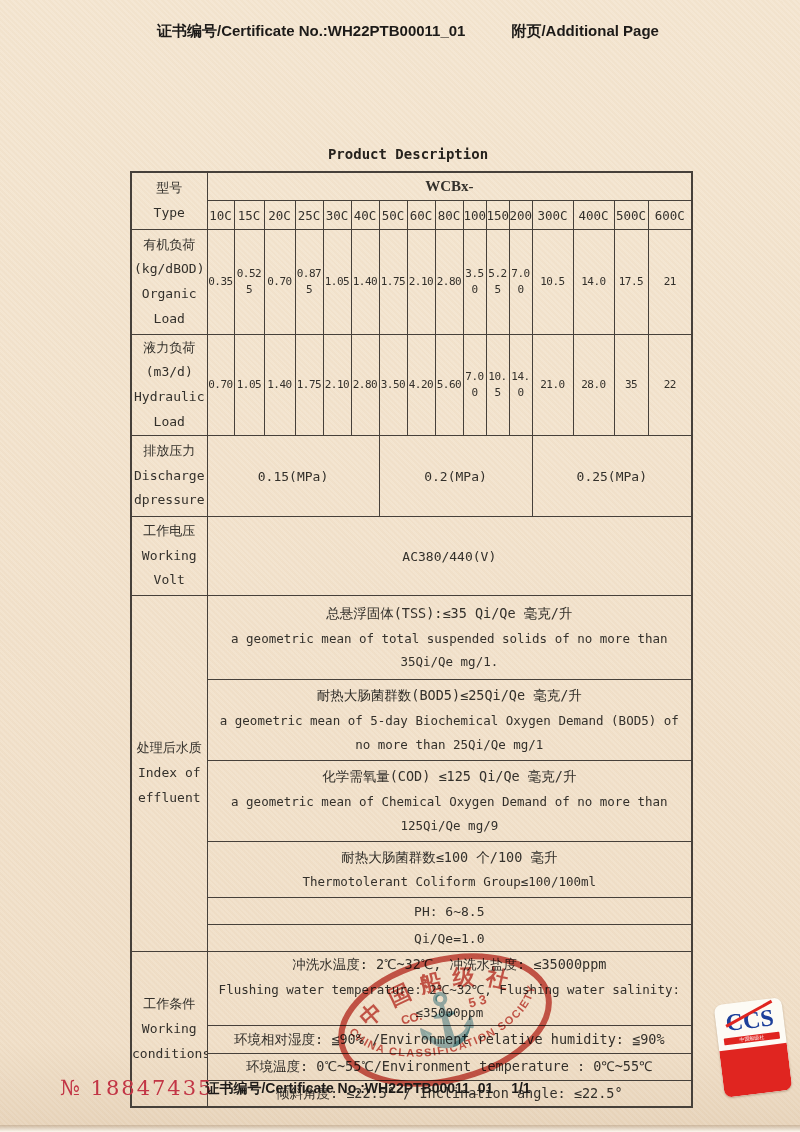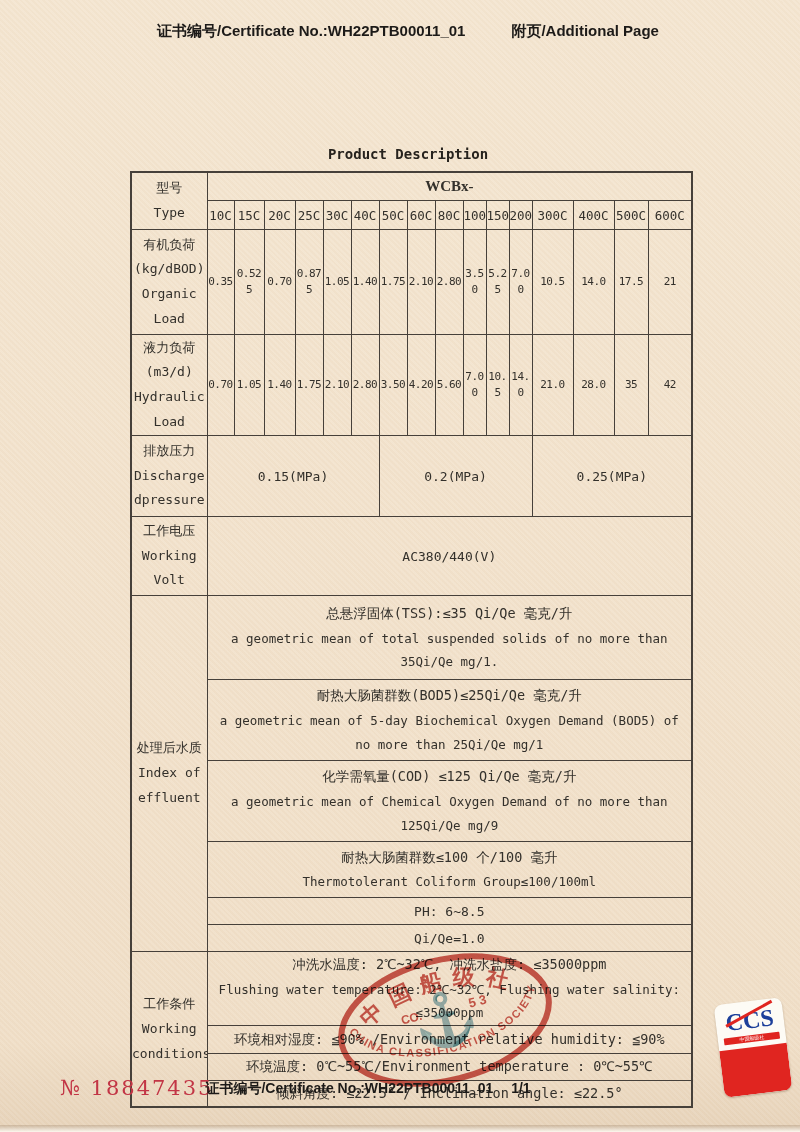--- a/index.html
+++ b/index.html
@@ -171,21 +171,21 @@
       <td class="val">2.80</td>
       <td class="val">3.50</td>
       <td class="val">4.20</td>
       <td class="val">5.60</td>
       <td class="val">7.00</td>
       <td class="val">10.5</td>
       <td class="val">14.0</td>
       <td class="val">21.0</td>
       <td class="val">28.0</td>
       <td class="val">35</td>
-      <td class="val">42</td>
+      <td class="val">22</td>
     </tr>
     <tr class="r-dis">
       <td class="lblcell">
         <div class="lline">排放压力</div>
         <div class="lline">Discharge</div>
         <div class="lline">dpressure</div>
       </td>
       <td class="wide" colspan="6">0.15(MPa)</td>
       <td class="wide" colspan="6">0.2(MPa)</td>
       <td class="wide" colspan="4">0.25(MPa)</td>

